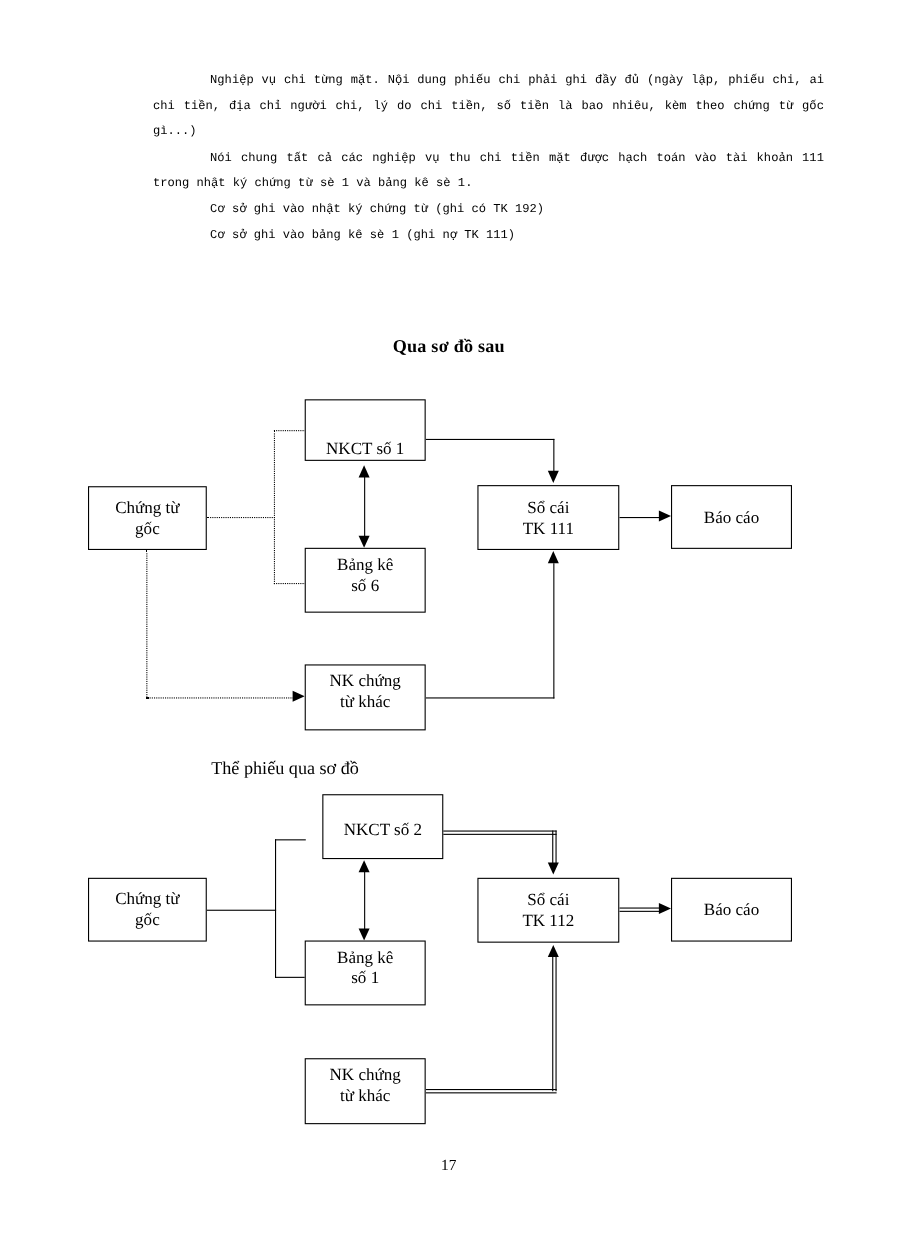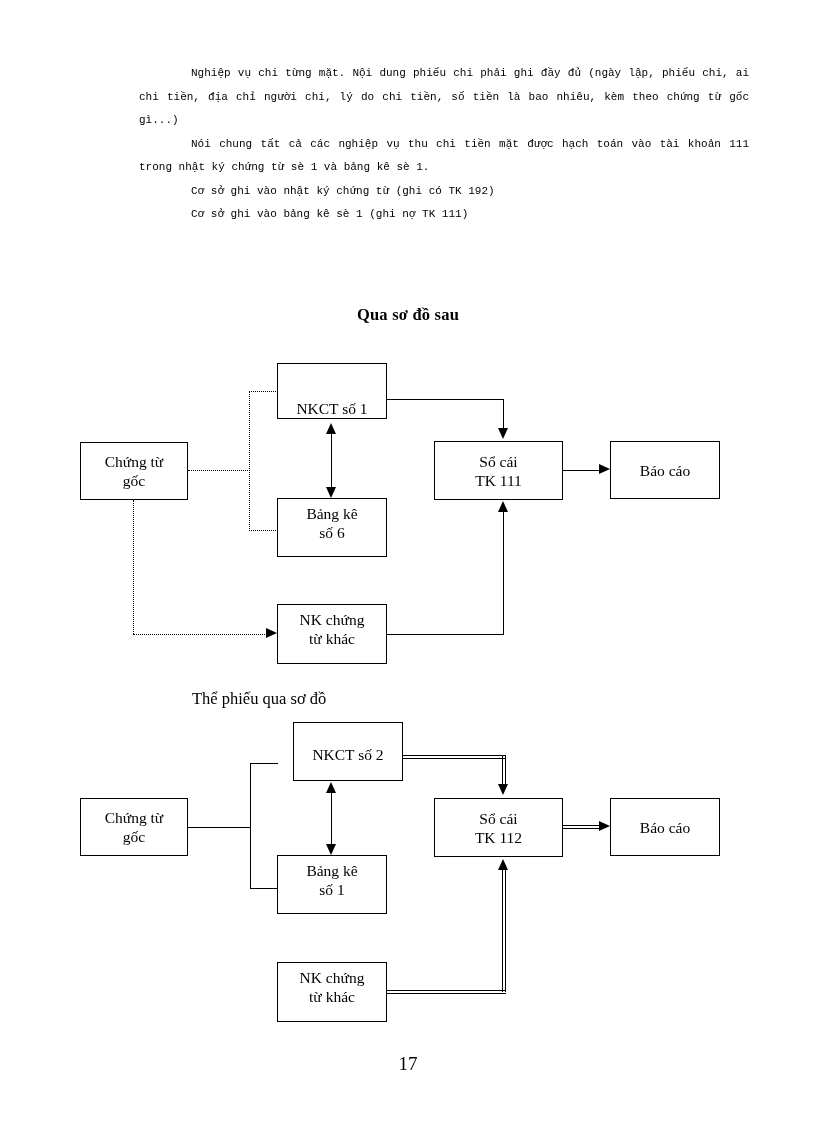--- a/index.html
+++ b/index.html
@@ -66,21 +66,21 @@
     font-size: 16.5px;
   }
   .subhead.bold { font-weight: bold; }
 
   .pagenum {
     position: absolute;
     left: 0;
     top: 1053px;
     width: 816px;
     text-align: center;
-    font-size: 19px;
+    font-size: 14px;
   }
 
   
   .diagram {
     position: absolute;
     left: 0;
   }
   .dbox {
     position: absolute;
     box-sizing: border-box;

